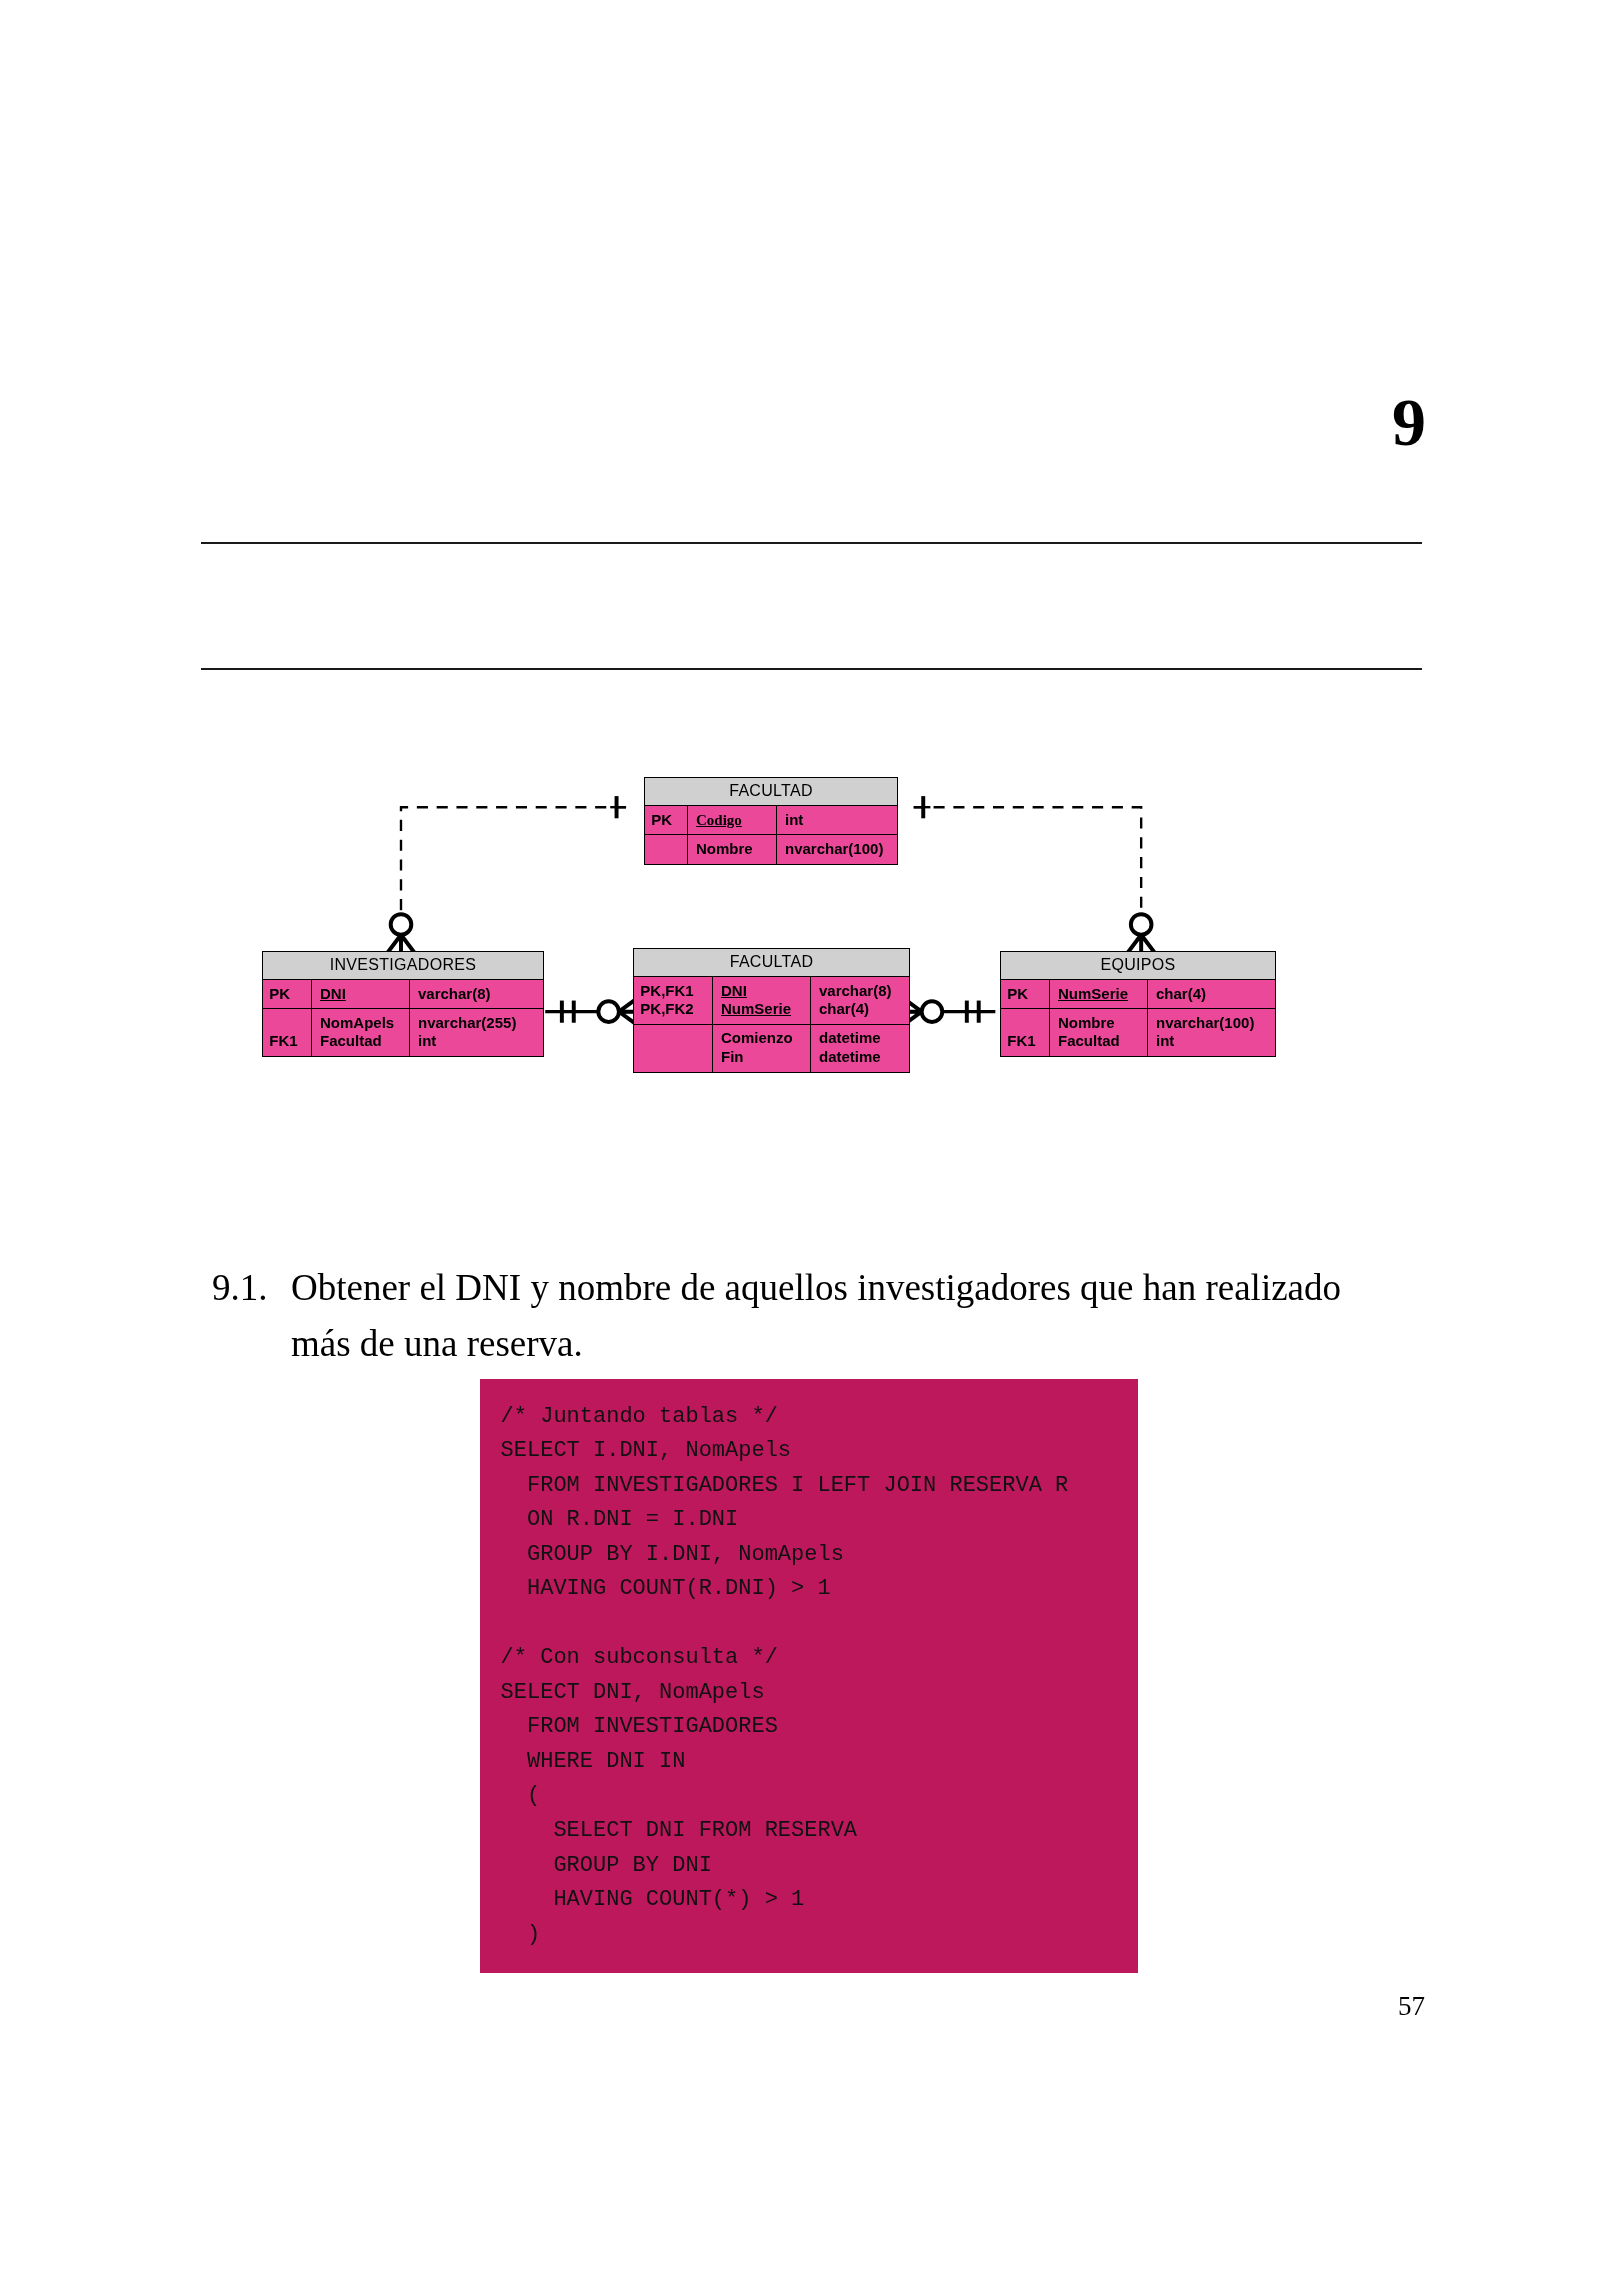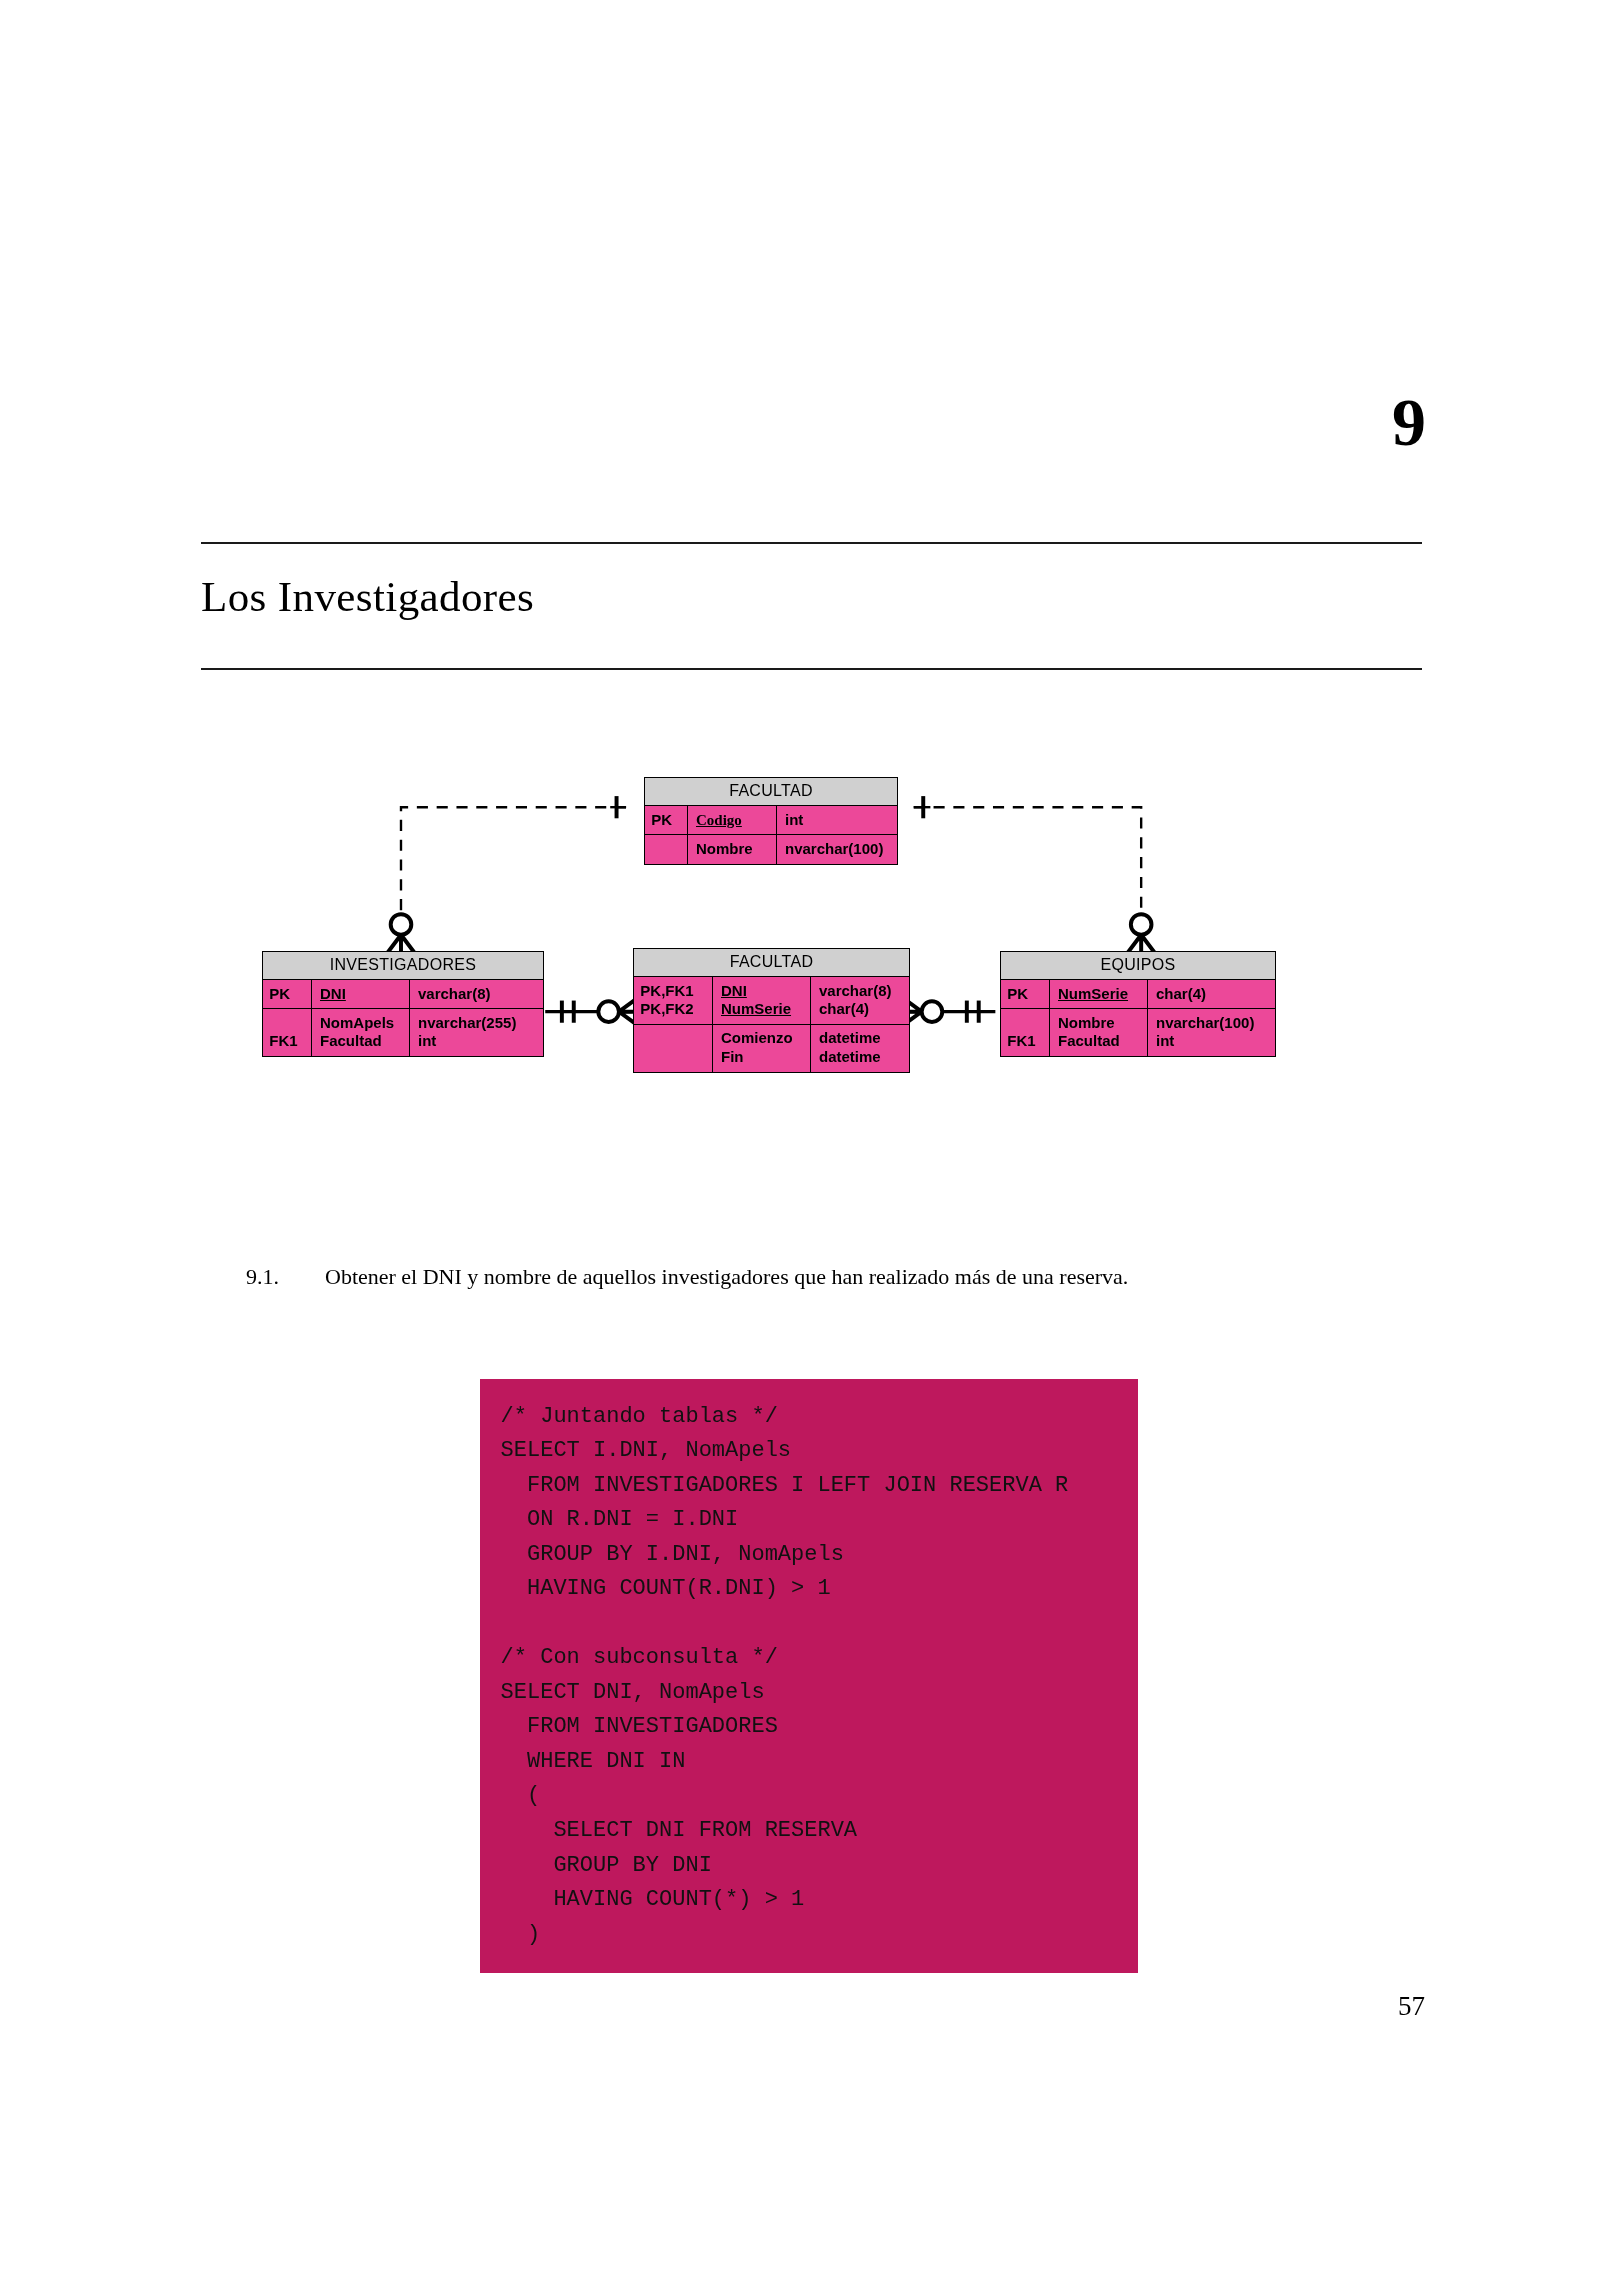--- a/index.html
+++ b/index.html
@@ -104,23 +104,22 @@
   .line.u { text-decoration: underline; }
   .line.blank { visibility: hidden; }
   .key-bottom { justify-content: flex-end; }
 
   
   .exercise {
     position: absolute;
     left: 212px;
     top: 1260px;
     width: 1133px;
-    font-size: 22px;
+    font-size: 37px;
     line-height: 1.52;
-    margin-left: 34px;
   }
   .exercise-num {
     position: absolute;
     left: 0;
     top: 0;
     width: 79px;
     text-align: left;
   }
   .exercise-body {
     margin-left: 79px;
@@ -151,21 +150,20 @@
     font-size: 27px;
   }
 </style>
 </head>
 <body>
 
 <div class="page">
 
   <div class="chapter-number">9</div>
   <div class="rule rule-top"></div>
-  <div class="chapter-title">Los Investigadores</div>
   <div class="rule rule-bottom"></div>
 
   <div class="diagram">
 
     <svg width="1623" height="365" viewBox="0 0 2048 460">
 
       <g stroke="#000" stroke-width="3" fill="none">
         <path d="M 790 58 L 506 58 L 506 192" stroke-dasharray="14 11"></path>
 
         <line x1="778" y1="44" x2="778" y2="72" stroke-width="5"></line>

